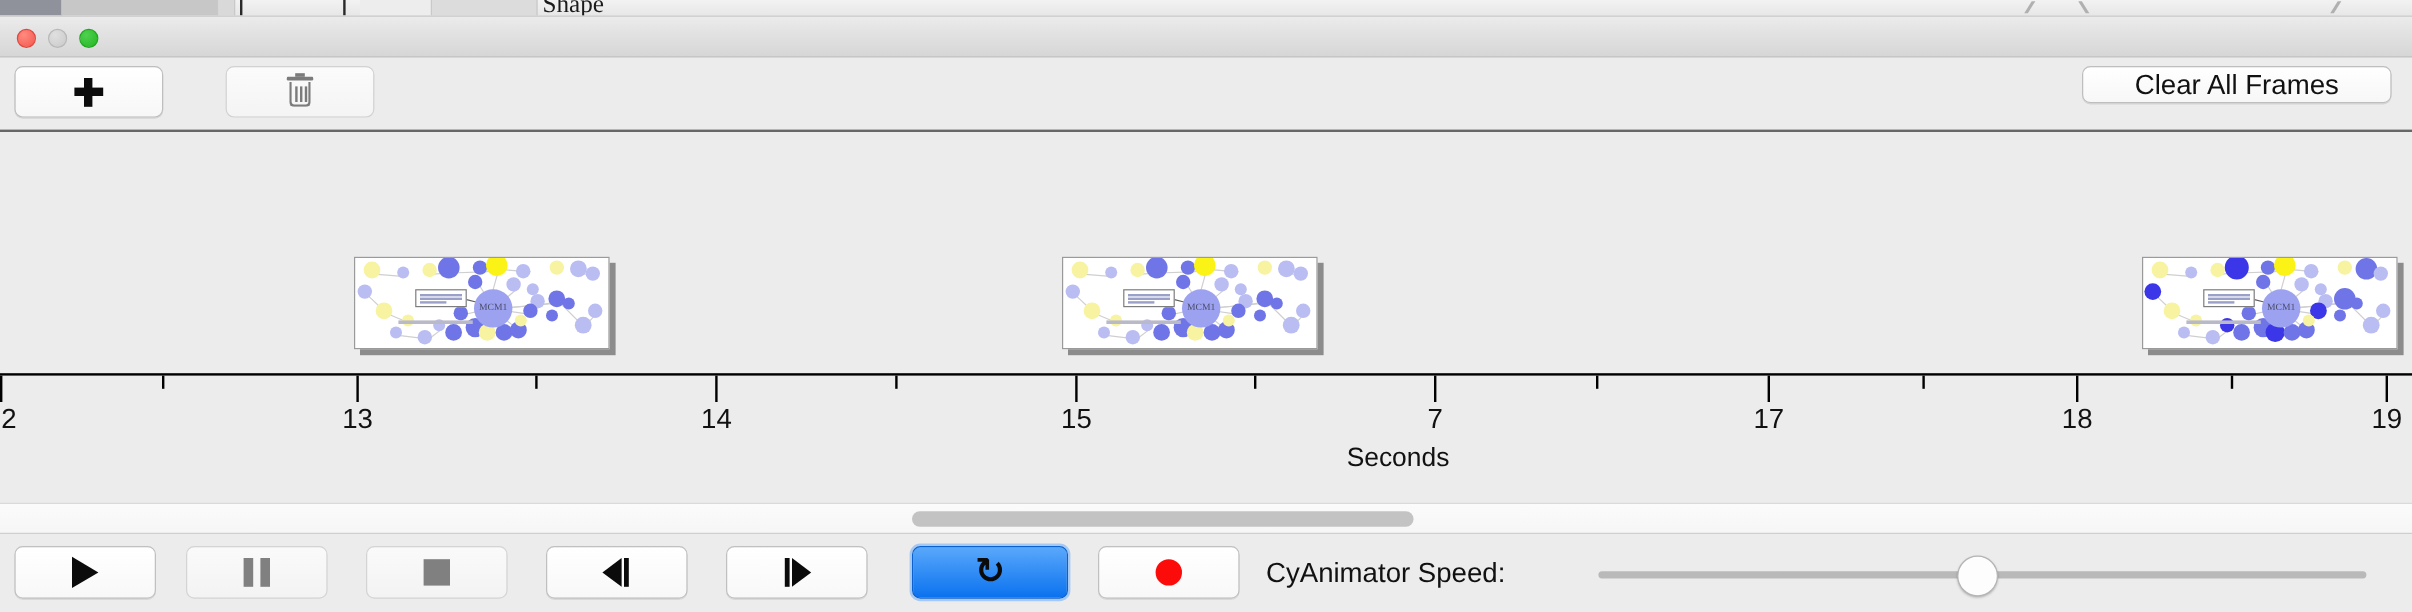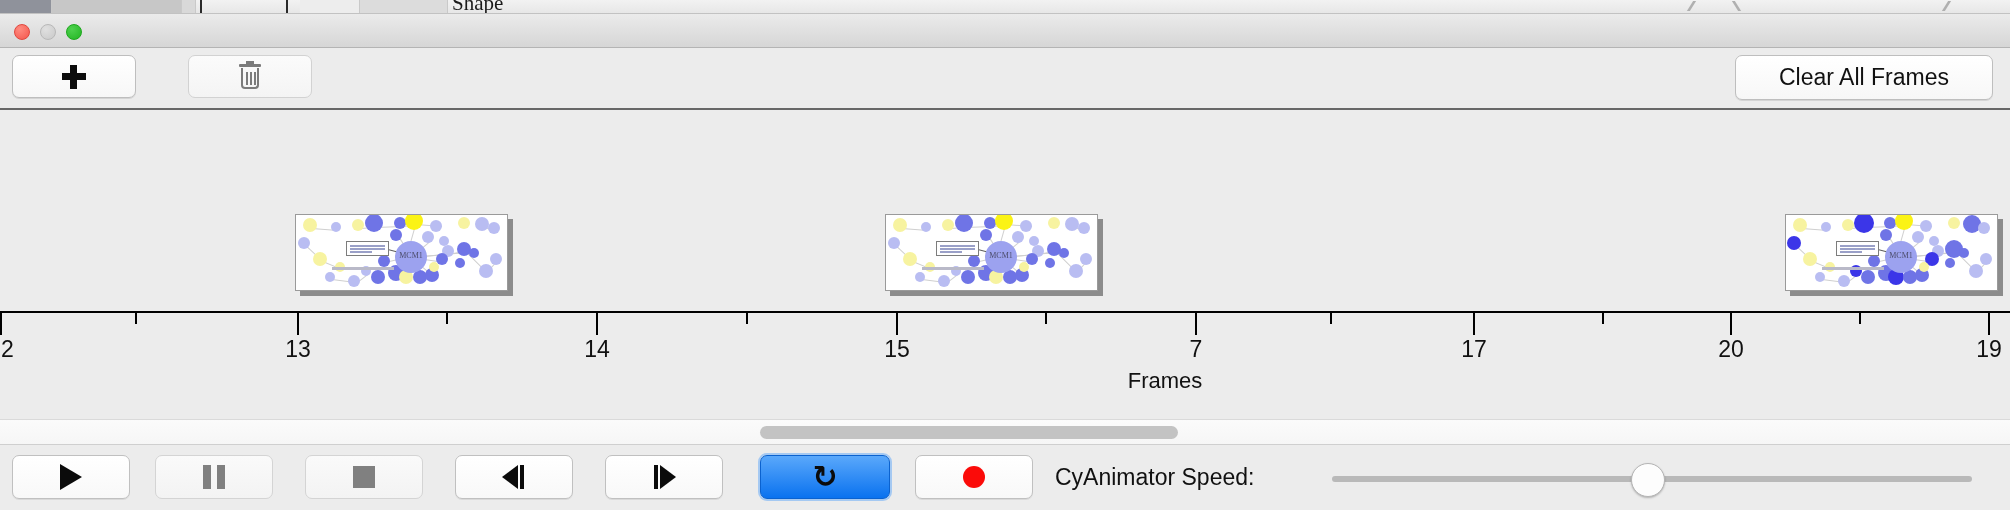--- a/index.html
+++ b/index.html
@@ -38,21 +38,21 @@
 
   
   .toolbar{position:absolute;left:0;top:48px;width:2010px;height:60px;background:#ececec;}
   .btn{position:absolute;box-sizing:border-box;border:1px solid #bebebe;
     border-radius:7px;background:linear-gradient(#ffffff,#f7f7f7);
     box-shadow:0 1px 0 rgba(0,0,0,.10);
     display:flex;align-items:center;justify-content:center;cursor:pointer;}
   .btn.flat{background:linear-gradient(#fbfbfb,#f4f4f4);border-color:#d2d2d2;box-shadow:none;}
   #add-btn{left:12px;top:7px;width:124px;height:43px;}
   #del-btn{left:188px;top:7px;width:124px;height:43px;}
-  #clear-btn{left:1735px;top:7px;width:258px;height:45px;}
+  #clear-btn{left:1735px;top:7px;width:258px;height:31px;}
   #clear-btn span{font-size:23px;color:#111;}
   .plus{position:relative;width:24px;height:24px;}
   .plus:before,.plus:after{content:"";position:absolute;background:#0c0c0c;}
   .plus:before{left:0;top:8px;width:24px;height:7px;}
   .plus:after{left:8px;top:0;width:7px;height:24px;}
   .trash{position:relative;width:22px;height:26px;}
   .trash .lid{position:absolute;left:0;top:0;width:22px;height:3px;background:#7b7b7b;border-radius:1px;}
   .trash .handle{position:absolute;left:7px;top:-3px;width:8px;height:3px;background:#7b7b7b;}
   .trash .can{position:absolute;left:2px;top:4px;width:18px;height:21px;
     border:2px solid #7b7b7b;border-top:none;border-radius:0 0 4px 4px;box-sizing:border-box;}
@@ -418,32 +418,32 @@
       <div class="tick-label" style="left: 298px;">13</div>
       <div class="tick major" style="left: 596px;"></div>
       <div class="tick-label" style="left: 597px;">14</div>
       <div class="tick major" style="left: 896px;"></div>
       <div class="tick-label" style="left: 897px;">15</div>
       <div class="tick major" style="left: 1195px;"></div>
       <div class="tick-label" style="left: 1196px;">7</div>
       <div class="tick major" style="left: 1473px;"></div>
       <div class="tick-label" style="left: 1474px;">17</div>
       <div class="tick major" style="left: 1730px;"></div>
-      <div class="tick-label" style="left: 1731px;">20</div>
+      <div class="tick-label" style="left: 1731px;">18</div>
       <div class="tick major" style="left: 1988px;"></div>
       <div class="tick-label" style="left: 1989px;">19</div>
       <div class="tick minor" style="left: 135px;"></div>
       <div class="tick minor" style="left: 446px;"></div>
       <div class="tick minor" style="left: 746px;"></div>
       <div class="tick minor" style="left: 1045px;"></div>
       <div class="tick minor" style="left: 1330px;"></div>
       <div class="tick minor" style="left: 1602px;"></div>
       <div class="tick minor" style="left: 1859px;"></div>
     </div>
-  <div class="axis-title" id="axis-title" style="left:1165px;">Frames</div>
+  <div class="axis-title" id="axis-title" style="left:1165px;">Seconds</div>
 
   <div class="hscroll">
     <div class="hthumb" id="hthumb" style="left: 760px; width: 418px;"></div>
   </div>
 
   <div class="bottombar">
 
     <div class="cbtn" id="play-btn">
       <span class="ico-play"></span>
     </div>

